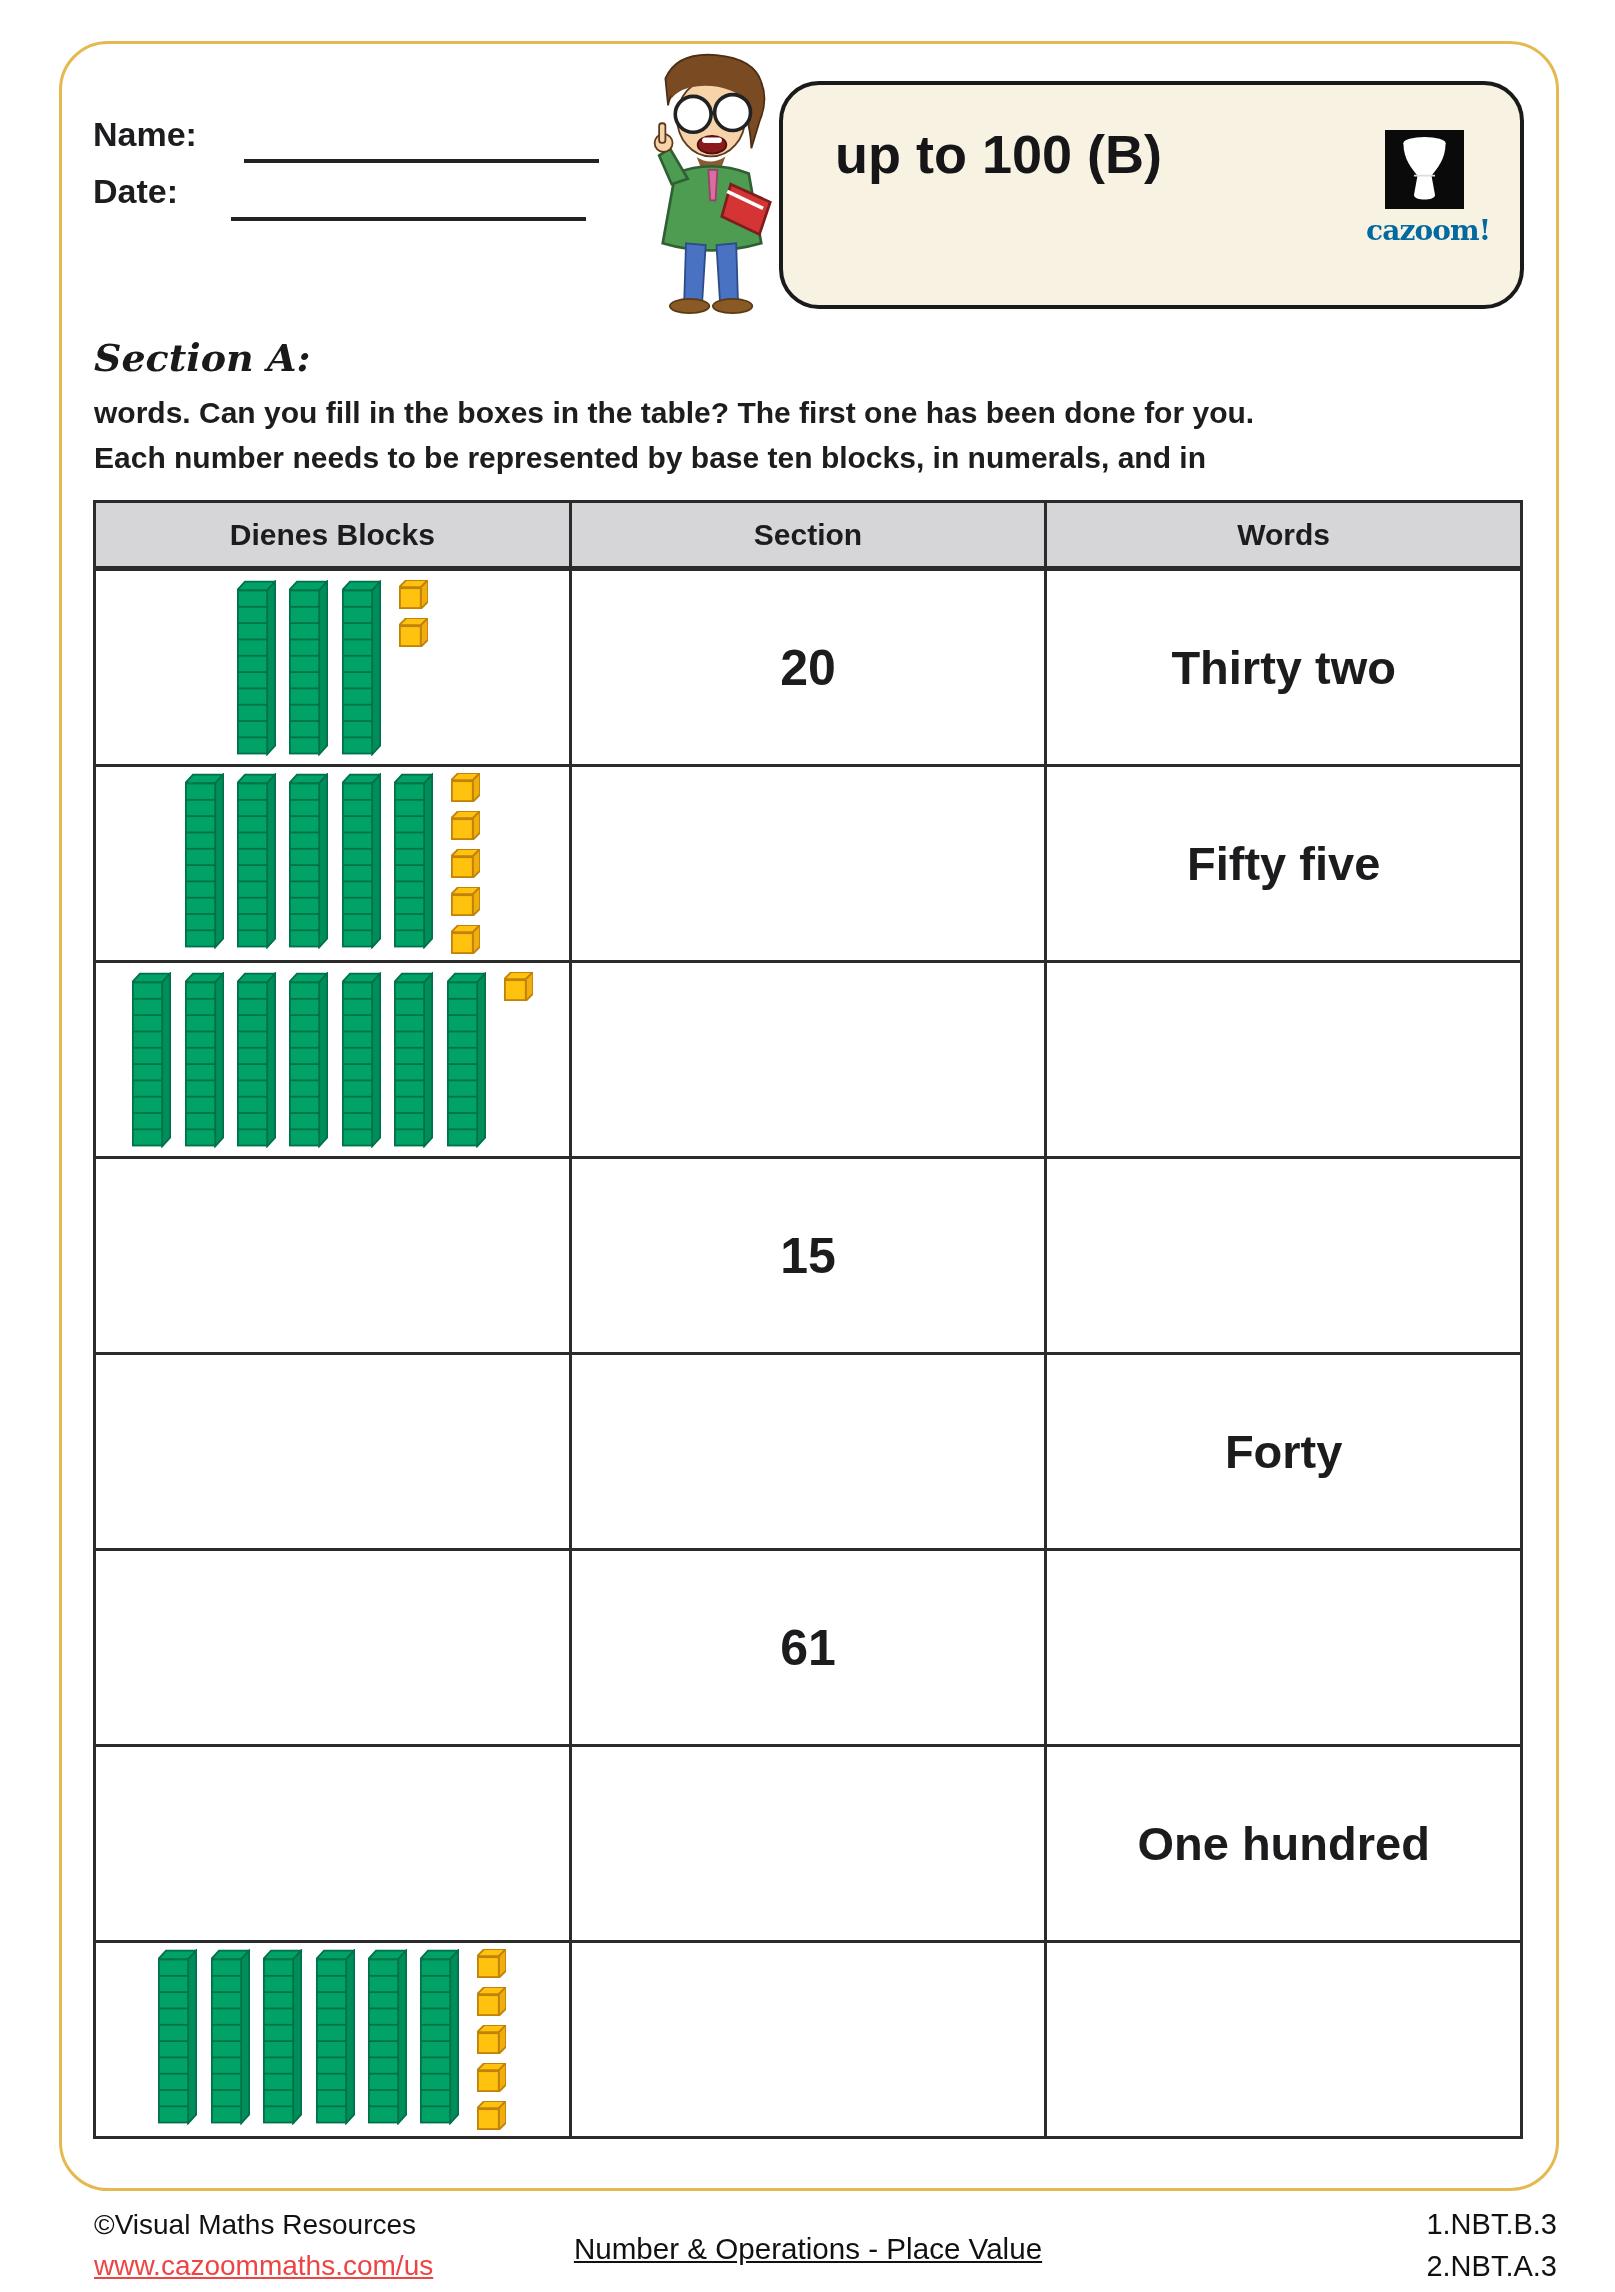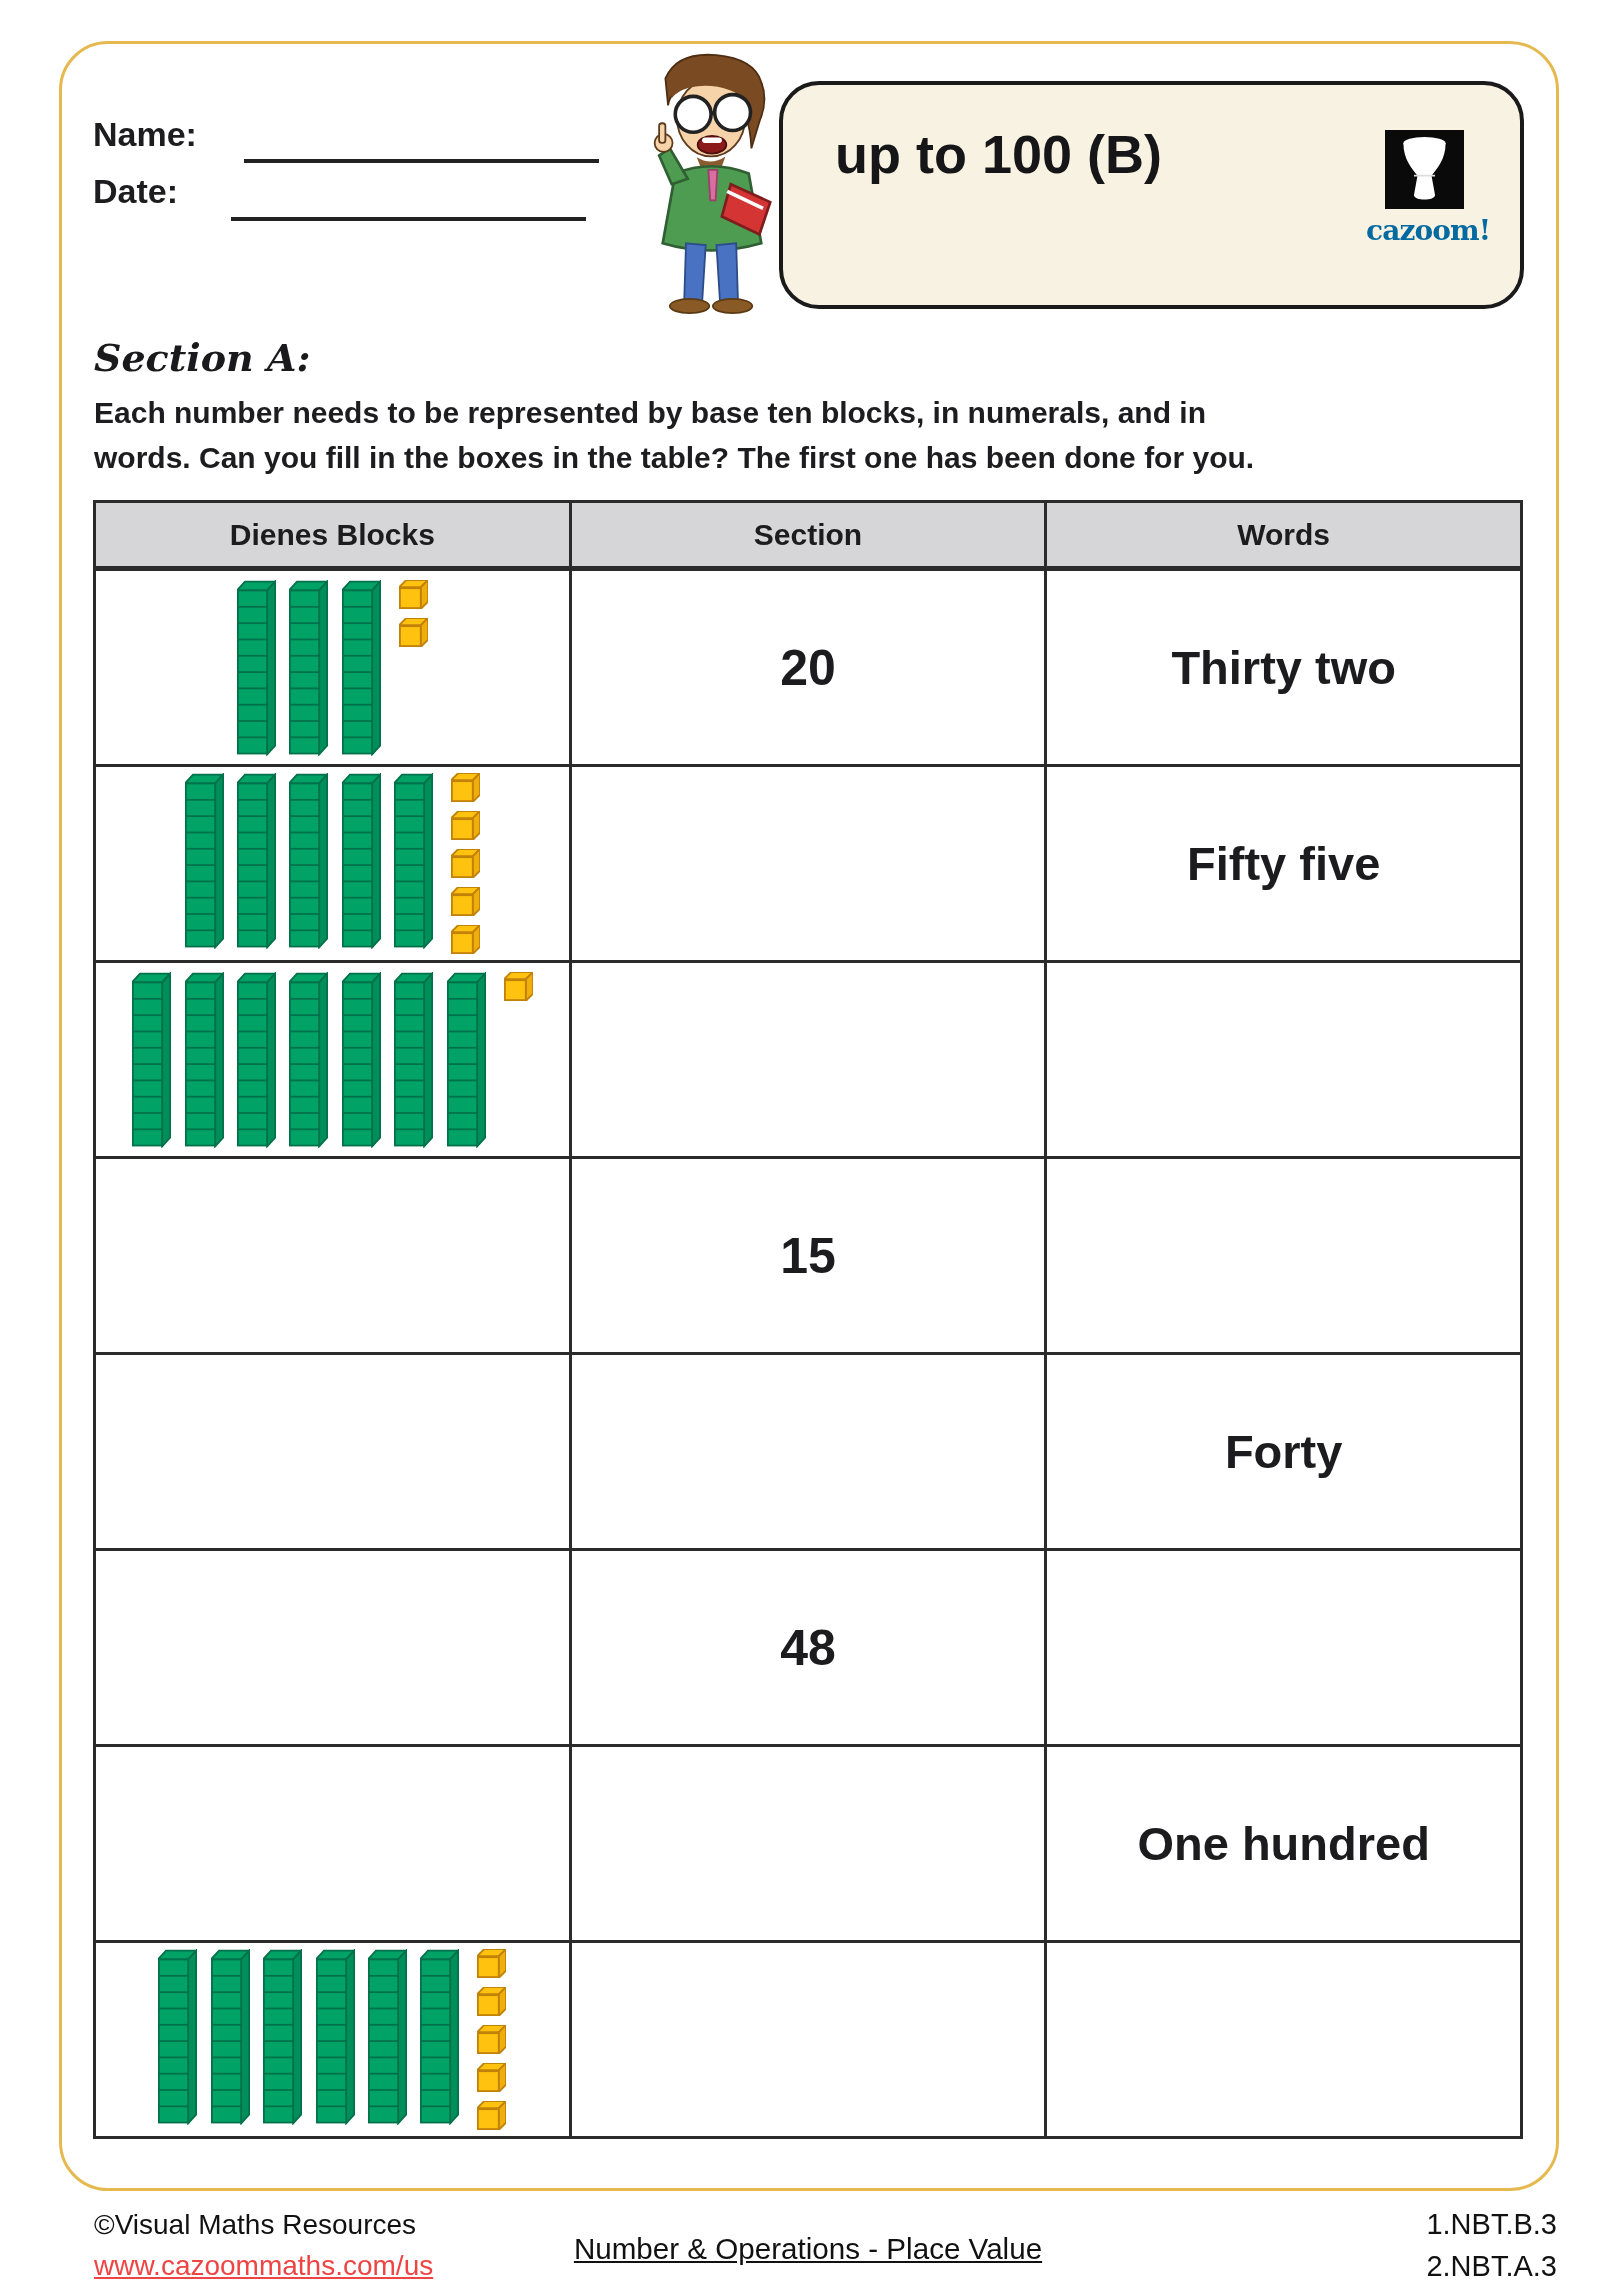--- a/index.html
+++ b/index.html
@@ -111,22 +111,22 @@
       <ellipse cx="45" cy="15" rx="24" ry="7" fill="#FFFFFF"></ellipse>
       <path d="M21,15 C21,34 31,44 37,52 L33,74 C33,81 57,81 57,74 L53,52 C59,44 69,34 69,15 Z" fill="#FFFFFF"></path>
       <line x1="33" y1="52" x2="57" y2="52" stroke="#DDD" stroke-width="2"></line>
     </svg>
     <div class="logo-text">cazoom!</div>
   </div>
 </div>
 
 <div class="section-heading">Section A:</div>
 <div class="instructions">
+  <div>words. Can you fill in the boxes in the table? The first one has been done for you.</div>
   <div>Each number needs to be represented by base ten blocks, in numerals, and in</div>
-  <div>words. Can you fill in the boxes in the table? The first one has been done for you.</div>
 </div>
 
 <table class="pv-table">
   <thead>
     <tr>
       <th>Dienes Blocks</th>
       <th>Section</th>
       <th>Words</th>
     </tr>
   </thead>
@@ -422,21 +422,21 @@
         <td class="numeral-cell">15</td>
         <td class="words-cell"></td>
       </tr>
       <tr>
         <td class="blocks-cell"></td>
         <td class="numeral-cell"></td>
         <td class="words-cell">Forty</td>
       </tr>
       <tr>
         <td class="blocks-cell"></td>
-        <td class="numeral-cell">48</td>
+        <td class="numeral-cell">61</td>
         <td class="words-cell"></td>
       </tr>
       <tr>
         <td class="blocks-cell"></td>
         <td class="numeral-cell"></td>
         <td class="words-cell">One hundred</td>
       </tr>
       <tr>
         <td class="blocks-cell">
           <div class="blocks-group">

